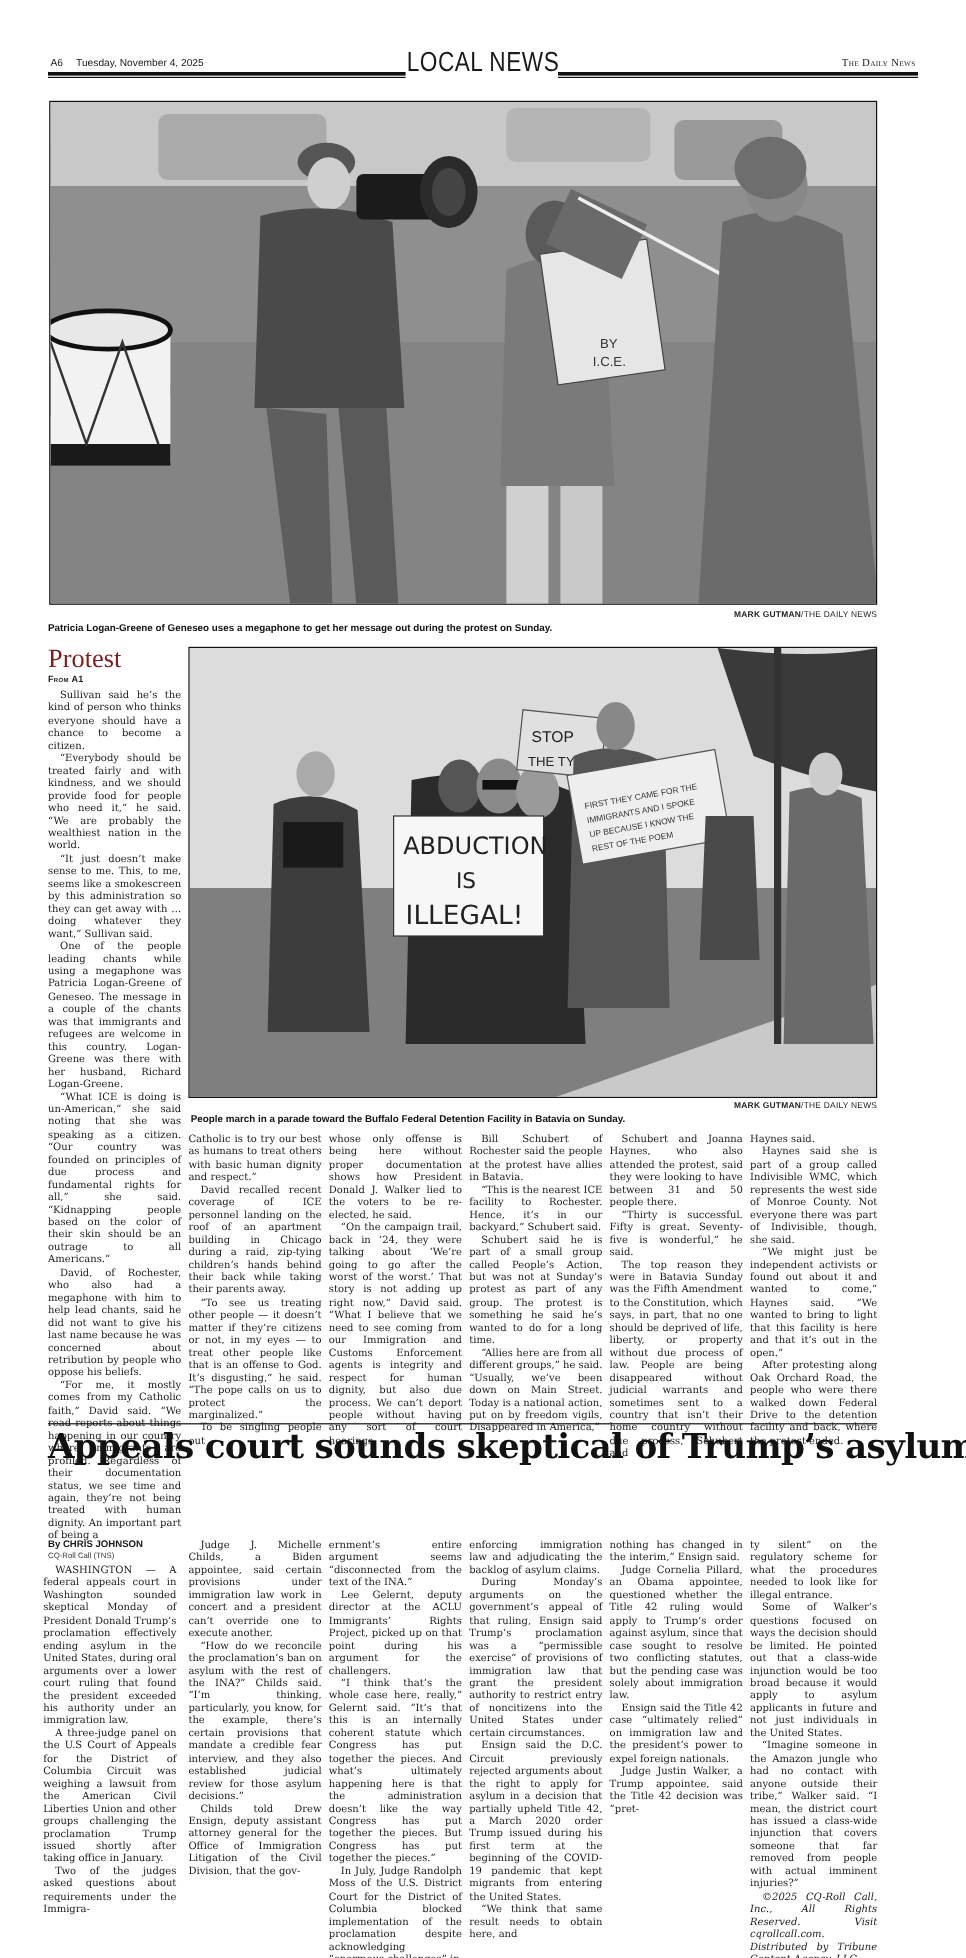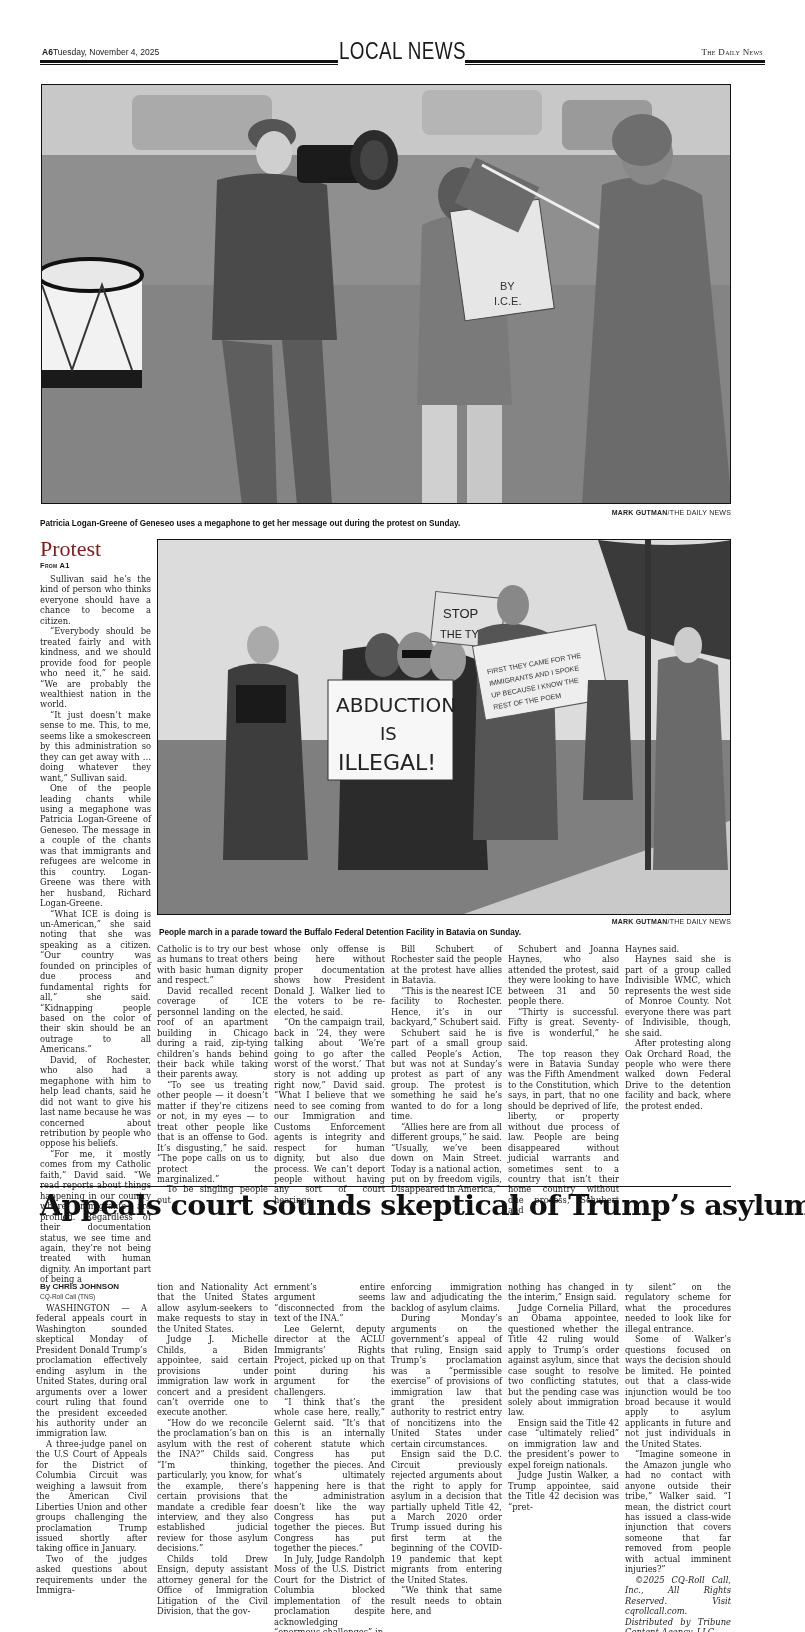--- a/index.html
+++ b/index.html
@@ -2,21 +2,21 @@
 <html><head>
 <meta charset="utf-8">
 <style>
   * { box-sizing: border-box; margin: 0; padding: 0; }
   html, body { width: 805px; height: 1632px; background: #ffffff; overflow: hidden; }
   body { position: relative; font-family: "DejaVu Serif", serif; color: #1a1a1a; }
 
   
   .hdr { position: absolute; left: 40px; top: 40px; width: 725px; height: 30px; }
   .hdr-left { position: absolute; left: 2px; top: 7px; font-family: "Liberation Sans", sans-serif; font-size: 8.5px; }
-  .hdr-left b { font-weight: 700; margin-right: 0; }
+  .hdr-left b { font-weight: 400; margin-right: 11px; }
   .hdr-center { position: absolute; left: 0; width: 100%; top: -2px; text-align: center; font-family: "Liberation Sans", sans-serif; font-size: 23px; font-weight: 300; letter-spacing: 0.5px; transform: scaleX(0.82); }
   .hdr-right { position: absolute; right: 2px; top: 7px; font-family: "Liberation Serif", serif; font-size: 9px; font-variant: small-caps; letter-spacing: 0.3px; }
   .hdr-rule { position: absolute; top: 20px; height: 5px; border-top: 3px solid #111; border-bottom: 1px solid #111; }
   .hdr-rule.l { left: 0; width: 298px; }
   .hdr-rule.r { right: 0; width: 300px; }
 
   
   .photo { position: absolute; border: 1px solid #111; overflow: hidden; background: #bdbdbd; }
   .photo1 { left: 41px; top: 84px; width: 690px; height: 420px;
     background: linear-gradient(180deg, #cfcfcf 0%, #bfbfbf 20%, #9f9f9f 45%, #8a8a8a 70%, #7b7b7b 100%); }
@@ -173,36 +173,36 @@
   <p>“Allies here are from all different groups,” he said. “Usually, we’ve been down on Main Street. Today is a national action, put on by freedom vigils, Disappeared in America,”</p>
 </div>
 <div class="col" style="left:508px; top:944px; width:111px;">
   <p>Schubert and Joanna Haynes, who also attended the protest, said they were looking to have between 31 and 50 people there.</p>
   <p>“Thirty is successful. Fifty is great. Seventy-five is wonderful,” he said.</p>
   <p>The top reason they were in Batavia Sunday was the Fifth Amendment to the Constitution, which says, in part, that no one should be deprived of life, liberty, or property without due process of law. People are being disappeared without judicial warrants and sometimes sent to a country that isn’t their home country without due process, Schubert and</p>
 </div>
 <div class="col" style="left:625px; top:944px; width:106px;">
   <p class="noind">Haynes said.</p>
   <p>Haynes said she is part of a group called Indivisible WMC, which represents the west side of Monroe County. Not everyone there was part of Indivisible, though, she said.</p>
+  <p>“We might just be independent activists or found out about it and wanted to come,” Haynes said. “We wanted to bring to light that this facility is here and that it’s out in the open.”</p>
   <p>After protesting along Oak Orchard Road, the people who were there walked down Federal Drive to the detention facility and back, where the protest ended.</p>
 </div>
 
 <div class="divider"></div>
 
 <div class="headline2">Appeals court sounds skeptical of Trump’s asylum ban</div>
 <div class="byline">By CHRIS JOHNSON</div>
 <div class="source">CQ-Roll Call (TNS)</div>
 
 <div class="col" style="left:36px; top:1303px; width:111px;">
   <p>WASHINGTON — A federal appeals court in Washington sounded skeptical Monday of President Donald Trump’s proclamation effectively ending asylum in the United States, during oral arguments over a lower court ruling that found the president exceeded his authority under an immigration law.</p>
   <p>A three-judge panel on the U.S Court of Appeals for the District of Columbia Circuit was weighing a lawsuit from the American Civil Liberties Union and other groups challenging the proclamation Trump issued shortly after taking office in January.</p>
   <p>Two of the judges asked questions about requirements under the Immigra-</p>
 </div>
 <div class="col" style="left:157px; top:1282px; width:111px;">
-  <p class="noind">tion and Nationality Act that the United States allow asylum-seekers to make requests to stay in the United States.</p>
   <p>Judge J. Michelle Childs, a Biden appointee, said certain provisions under immigration law work in concert and a president can’t override one to execute another.</p>
   <p>“How do we reconcile the proclamation’s ban on asylum with the rest of the INA?” Childs said. “I’m thinking, particularly, you know, for the example, there’s certain provisions that mandate a credible fear interview, and they also established judicial review for those asylum decisions.”</p>
   <p>Childs told Drew Ensign, deputy assistant attorney general for the Office of Immigration Litigation of the Civil Division, that the gov-</p>
 </div>
 <div class="col" style="left:274px; top:1282px; width:111px;">
   <p class="noind">ernment’s entire argument seems “disconnected from the text of the INA.”</p>
   <p>Lee Gelernt, deputy director at the ACLU Immigrants’ Rights Project, picked up on that point during his argument for the challengers.</p>
   <p>“I think that’s the whole case here, really,” Gelernt said. “It’s that this is an internally coherent statute which Congress has put together the pieces. And what’s ultimately happening here is that the administration doesn’t like the way Congress has put together the pieces. But Congress has put together the pieces.”</p>
   <p>In July, Judge Randolph Moss of the U.S. District Court for the District of Columbia blocked implementation of the proclamation despite acknowledging “enormous challenges” in</p>
 </div>

